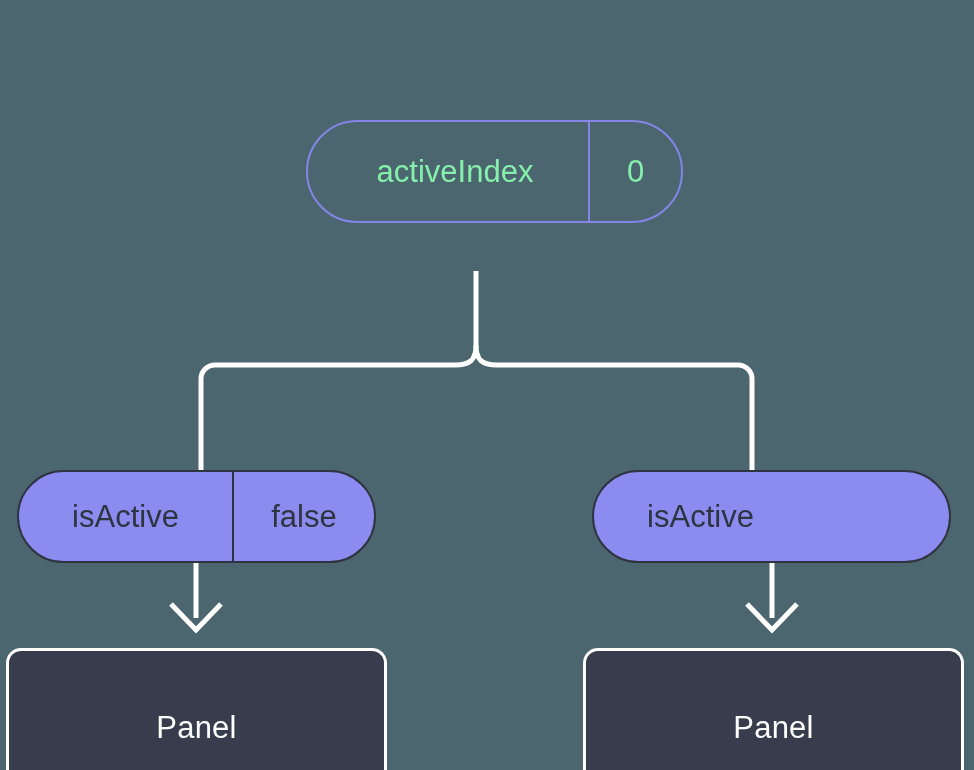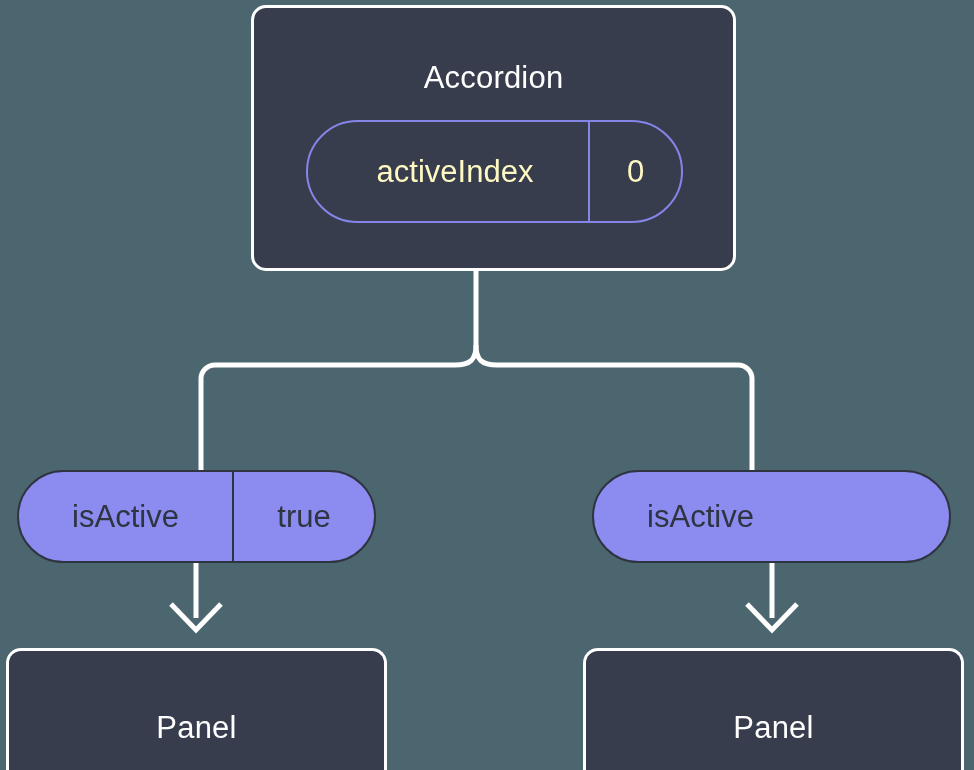--- a/index.html
+++ b/index.html
@@ -67,21 +67,21 @@
     border-radius: 999px;
     box-sizing: border-box;
     background: transparent;
     overflow: hidden;
   }
   .pill-outline .pill-key,
   .pill-outline .pill-val {
     display: flex;
     align-items: center;
     justify-content: center;
-    color: #fef9c3;
+    color: #86efac;
     font-size: 31px;
     white-space: nowrap;
     box-sizing: border-box;
   }
   .pill-outline .pill-key {
     flex: 0 0 280px;
     padding-left: 14px;
   }
   .pill-outline .pill-val {
     flex: 1 1 auto;
@@ -181,32 +181,29 @@
 
       <path d="M 196 563 L 196 618"></path>
 
       <path d="M 772 563 L 772 618"></path>
     </g>
 
     <path d="M 171 604 L 196 630 L 221 604" fill="none" stroke="#ffffff" stroke-width="5" stroke-linecap="butt" stroke-linejoin="miter"></path>
     <path d="M 747 604 L 772 630 L 797 604" fill="none" stroke="#ffffff" stroke-width="5" stroke-linecap="butt" stroke-linejoin="miter"></path>
   </svg>
 
-  <div class="node-box" id="accordion-box">
-    <div class="node-title" id="accordion-title">Accordion</div>
-  </div>
 
   <div class="pill-outline" id="active-index-pill">
     <div class="pill-key">activeIndex</div>
     <div class="pill-val">0</div>
   </div>
 
   <div class="pill-filled" id="pill-isactive-left">
     <div class="pill-key">isActive</div>
-    <div class="pill-val">true</div>
+    <div class="pill-val">false</div>
   </div>
 
   <div class="node-box" id="panel-box-left">
     <div class="node-title panel-title">Panel</div>
   </div>
 
   <div class="pill-filled" id="pill-isactive-right">
     <div class="pill-key">isActive</div>
   </div>
 

